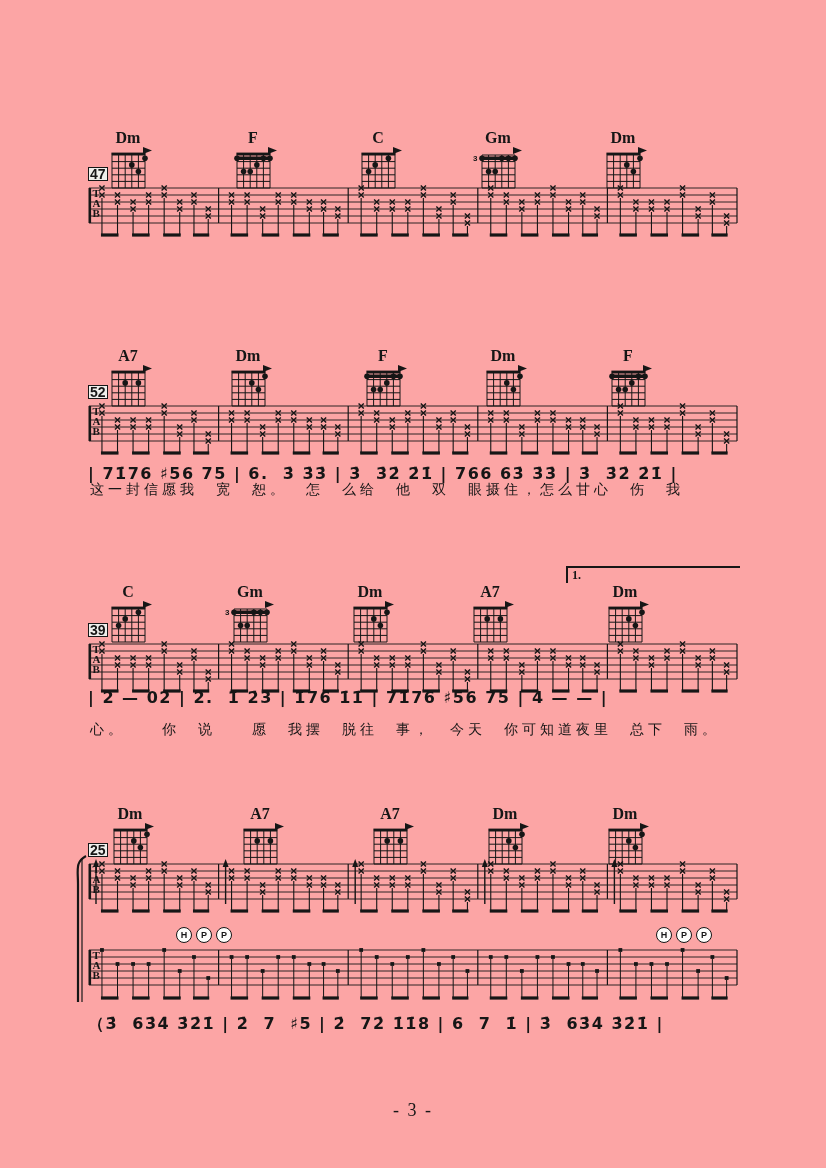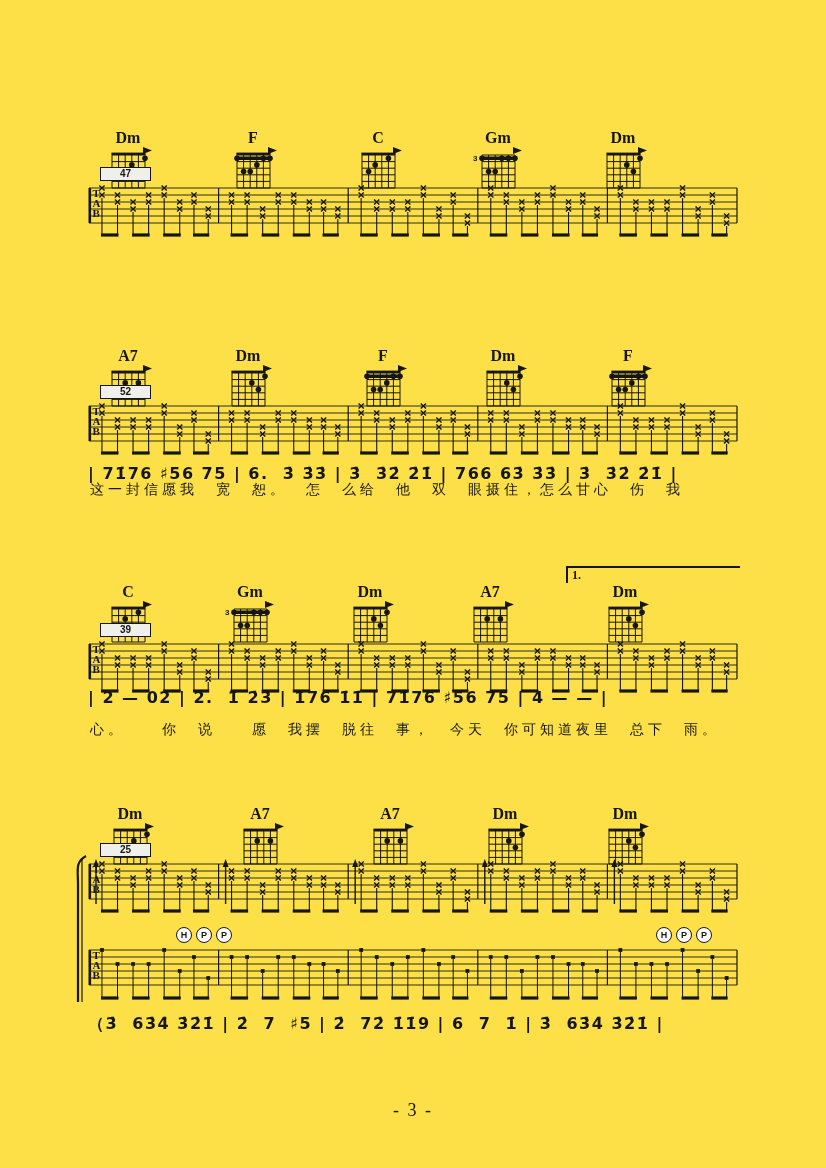--- a/index.html
+++ b/index.html
@@ -1,25 +1,25 @@
 <!DOCTYPE html>
 <html><head>
 <meta charset="utf-8">
 <style>
   html,body{margin:0;padding:0;background:#e8e8e8;}
-  .sheet{position:relative;width:826px;height:1168px;background:#fde047;margin:0 auto;
+  .sheet{position:relative;width:826px;height:1168px;background:#fca5a5;margin:0 auto;
          font-family:"Liberation Serif",serif;color:#161616;overflow:hidden;}
   .system{position:absolute;left:88px;width:650px;}
   .chords-row{position:absolute;left:0;top:0;width:650px;height:54px;}
   .chord{position:absolute;width:60px;text-align:center;top:0;}
   .chord-name{font-family:"Liberation Serif",serif;font-weight:bold;font-size:16px;line-height:15px;}
   .chord-grid{display:inline-block;margin-top:1px;}
-  .measure-box{position:absolute;left:12px;border:1.6px solid #161616;background:#efefec;
-               font-family:"Liberation Sans",sans-serif;font-weight:bold;font-size:10px;
-               line-height:12px;padding:0 19px;}
+  .measure-box{position:absolute;left:0;border:1.6px solid #161616;background:#efefec;
+               font-family:"Liberation Sans",sans-serif;font-weight:bold;font-size:14px;
+               line-height:12px;padding:0 1px;}
   .tabstaff{position:absolute;left:0;}
   .jianpu{position:absolute;left:0;white-space:pre;font-family:"DejaVu Sans",sans-serif;
           font-weight:bold;font-size:16px;letter-spacing:1.5px;}
   .lyrics{position:absolute;left:2px;white-space:pre;font-family:"DejaVu Sans",sans-serif;
           font-size:14px;letter-spacing:4px;}
   .volta{position:absolute;top:0;height:15px;border-top:2px solid #161616;border-left:2px solid #161616;
          font-size:12px;font-weight:bold;padding:0 0 0 4px;line-height:14px;}
   .artic-group{position:absolute;display:flex;gap:4px;}
   .artic{width:14px;height:14px;border:1.3px solid #161616;border-radius:50%;
          font-family:"Liberation Sans",sans-serif;font-weight:bold;font-size:9px;
@@ -1279,17 +1279,17 @@
         <line x1="610.12" y1="29" x2="610.12" y2="54" stroke="#161616" stroke-width="1"></line>
         <rect x="622.476" y="11.1" width="3.8" height="3.8" fill="#161616"></rect>
         <line x1="624.376" y1="15" x2="624.376" y2="54" stroke="#161616" stroke-width="1"></line>
         <rect x="636.732" y="32.1" width="3.8" height="3.8" fill="#161616"></rect>
         <line x1="638.632" y1="36" x2="638.632" y2="54" stroke="#161616" stroke-width="1"></line>
         <rect x="531.36" y="52.4" width="17.55200000000002" height="3.2" fill="#161616"></rect>
         <rect x="562.4639999999999" y="52.4" width="17.55200000000002" height="3.2" fill="#161616"></rect>
         <rect x="593.568" y="52.4" width="17.55200000000002" height="3.2" fill="#161616"></rect>
         <rect x="623.376" y="52.4" width="16.255999999999972" height="3.2" fill="#161616"></rect>
       </svg>
-    <div class="jianpu" style="top:208px">（3̇  63̇4̇ 3̇2̇1̇ | 2̇  7  ♯5 | 2̇  72̇ 1̇1̇9 | 6  7  1̇ | 3̇  63̇4̇ 3̇2̇1̇ |</div>
+    <div class="jianpu" style="top:208px">（3̇  63̇4̇ 3̇2̇1̇ | 2̇  7  ♯5 | 2̇  72̇ 1̇1̇8 | 6  7  1̇ | 3̇  63̇4̇ 3̇2̇1̇ |</div>
   </div>
 
   <div class="page-num">- 3 -</div>
 </div>
 
 </body></html>

